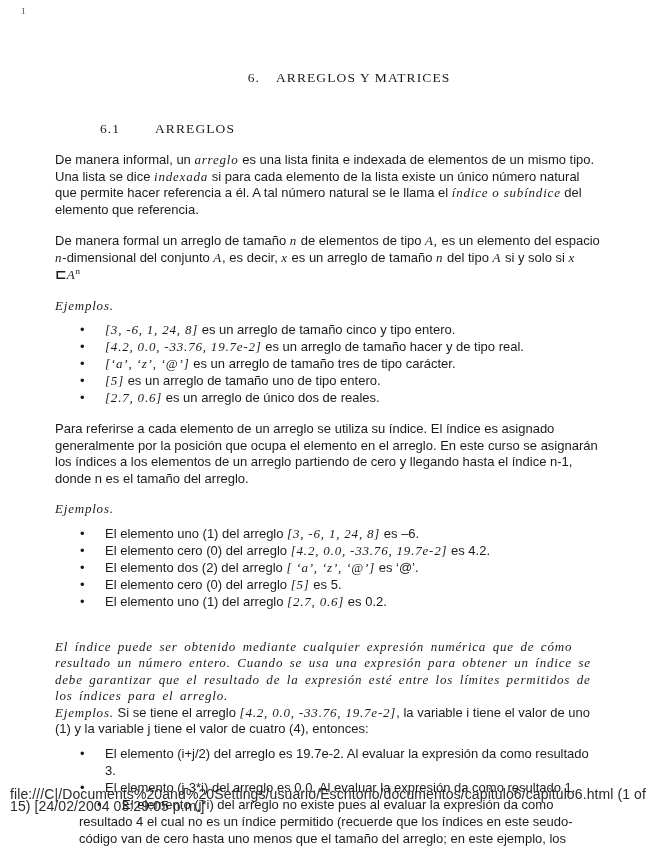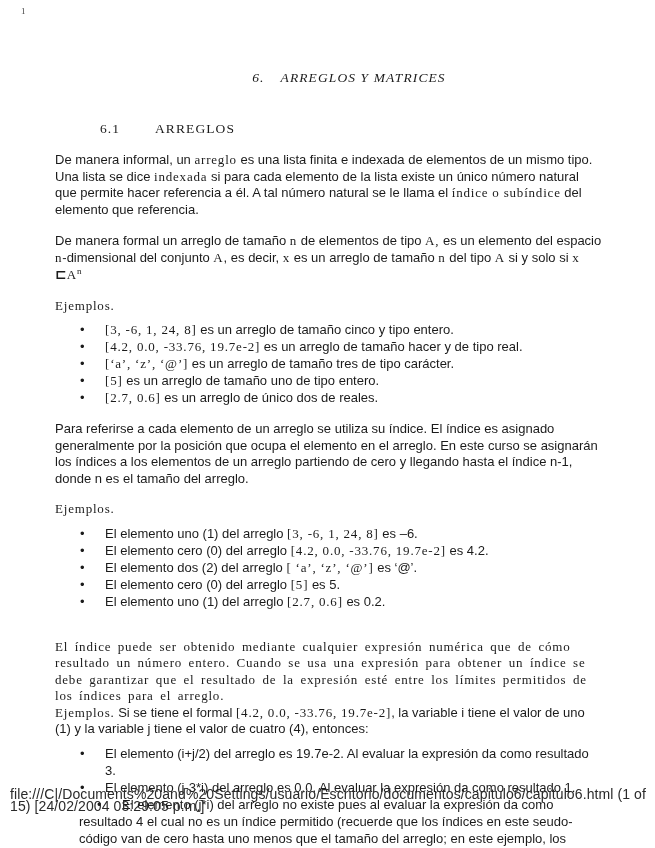--- a/index.html
+++ b/index.html
@@ -25,21 +25,20 @@
   }
   .doc-body { padding: 0 52px 0 55px; }
   .chapter-title {
     margin-top: 70px;
     text-align: center;
     transform: translateX(20px);
     font-family: "Liberation Serif", serif;
     font-size: 13.5px;
     letter-spacing: 1.1px;
     white-space: nowrap;
-    font-style: italic;
   }
   .chapter-title .num { margin-right: 16px; }
   .section-heading {
     margin-top: 34px;
     margin-left: 45px;
     font-family: "Liberation Serif", serif;
     font-size: 13.5px;
     letter-spacing: 1.1px;
   }
   .section-heading .num { display: inline-block; width: 55px; }
@@ -53,20 +52,21 @@
   .paragraph-continued { margin-top: 0; }
   .label {
     margin-top: 14px;
     font-family: "Liberation Serif", serif;
     letter-spacing: 1.6px;
   }
   .run-sans { font-family: "Liberation Sans", sans-serif; }
   .run-serif {
     font-family: "Liberation Serif", serif;
     letter-spacing: 0.8px;
+    font-style: italic;
   }
   .run-symbol {
     font-family: "DejaVu Sans", sans-serif;
     font-weight: bold;
     font-size: 14px;
   }
   sup.run-sup {
     font-family: "Liberation Serif", serif;
     font-size: 9px;
     line-height: 0;
@@ -125,21 +125,21 @@
         <div class="paragraph"><span class="run-sans">Para referirse a cada elemento de un arreglo se utiliza su índice. El índice es asignado generalmente por la posición que ocupa el elemento en el arreglo.  En este curso se asignarán los índices a los elementos de un arreglo partiendo de cero y llegando hasta el índice n-1, donde n es el tamaño del arreglo.</span></div>
         <div class="label"><span class="run-serif">Ejemplos.</span></div>
         <div class="list">
           <div class="list-item"><span class="bullet">•</span><span><span class="run-sans">El elemento uno (1) del arreglo </span><span class="run-serif">[3, -6, 1, 24, 8]</span><span class="run-sans"> es –6.</span></span></div>
           <div class="list-item"><span class="bullet">•</span><span><span class="run-sans">El elemento cero (0) del arreglo </span><span class="run-serif">[4.2, 0.0, -33.76, 19.7e-2]</span><span class="run-sans"> es 4.2.</span></span></div>
           <div class="list-item"><span class="bullet">•</span><span><span class="run-sans">El elemento dos (2)  del arreglo </span><span class="run-serif">[ ‘a’, ‘z’, ‘@’]</span><span class="run-sans"> es ‘@’.</span></span></div>
           <div class="list-item"><span class="bullet">•</span><span><span class="run-sans">El elemento cero (0) del arreglo </span><span class="run-serif">[5]</span><span class="run-sans"> es 5.</span></span></div>
           <div class="list-item"><span class="bullet">•</span><span><span class="run-sans">El elemento uno (1) del arreglo </span><span class="run-serif">[2.7, 0.6]</span><span class="run-sans"> es 0.2.</span></span></div>
         </div>
         <div class="paragraph-serif"><span class="run-serif">El índice puede ser obtenido mediante cualquier expresión numérica que de cómo resultado un número entero. Cuando se usa una expresión para obtener un índice se debe garantizar que el resultado de la expresión esté entre los límites permitidos de los índices para el arreglo.</span></div>
-        <div class="paragraph-continued"><span class="run-serif">Ejemplos.</span><span class="run-sans"> Si se tiene el formal </span><span class="run-serif">[4.2, 0.0, -33.76, 19.7e-2]</span><span class="run-sans">, la variable i tiene el valor de uno (1)  y la variable j tiene el valor de cuatro (4), entonces:</span></div>
+        <div class="paragraph-continued"><span class="run-serif">Ejemplos.</span><span class="run-sans"> Si se tiene el arreglo </span><span class="run-serif">[4.2, 0.0, -33.76, 19.7e-2]</span><span class="run-sans">, la variable i tiene el valor de uno (1)  y la variable j tiene el valor de cuatro (4), entonces:</span></div>
         <div class="list">
           <div class="list-item"><span class="bullet">•</span><span><span class="run-sans">El elemento (i+j/2) del arreglo es  19.7e-2. Al evaluar la expresión da como resultado 3.</span></span></div>
           <div class="list-item"><span class="bullet">•</span><span><span class="run-sans">El elemento (j-3*i) del arreglo es 0.0. Al evaluar la expresión da como resultado 1.</span></span></div>
           <div class="list-item hanging"><span class="bullet">•</span><span><span class="run-sans">El elemento (j*i) del arreglo no existe pues al evaluar la expresión da como resultado 4 el cual no es un índice permitido (recuerde que los índices en este seudo-código van de cero hasta uno menos que el tamaño del arreglo; en este ejemplo, los índices van de 0 hasta 3).</span></span></div>
           <div class="list-item"><span class="bullet">•</span><span><span class="run-sans">El elemento (2*i-j) del arreglo no existe. Al evaluar la expresión da como resultado –2.</span></span></div>
         </div>
       </div>
   </div>
 
   <div class="footer-bar">file:///C|/Documents%20and%20Settings/usuario/Escritorio/documentos/capitulo6/capitulo6.html (1 of 15) [24/02/2004 03:29:05 p.m.]</div>

